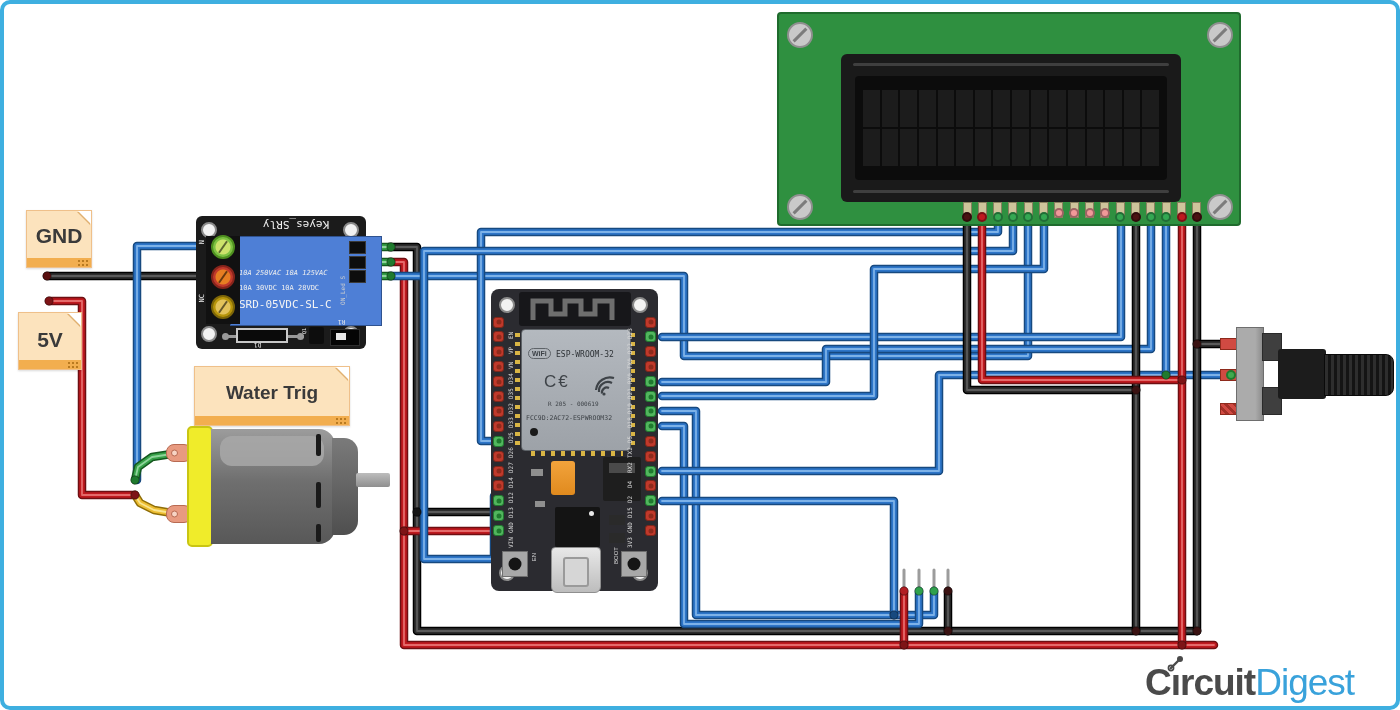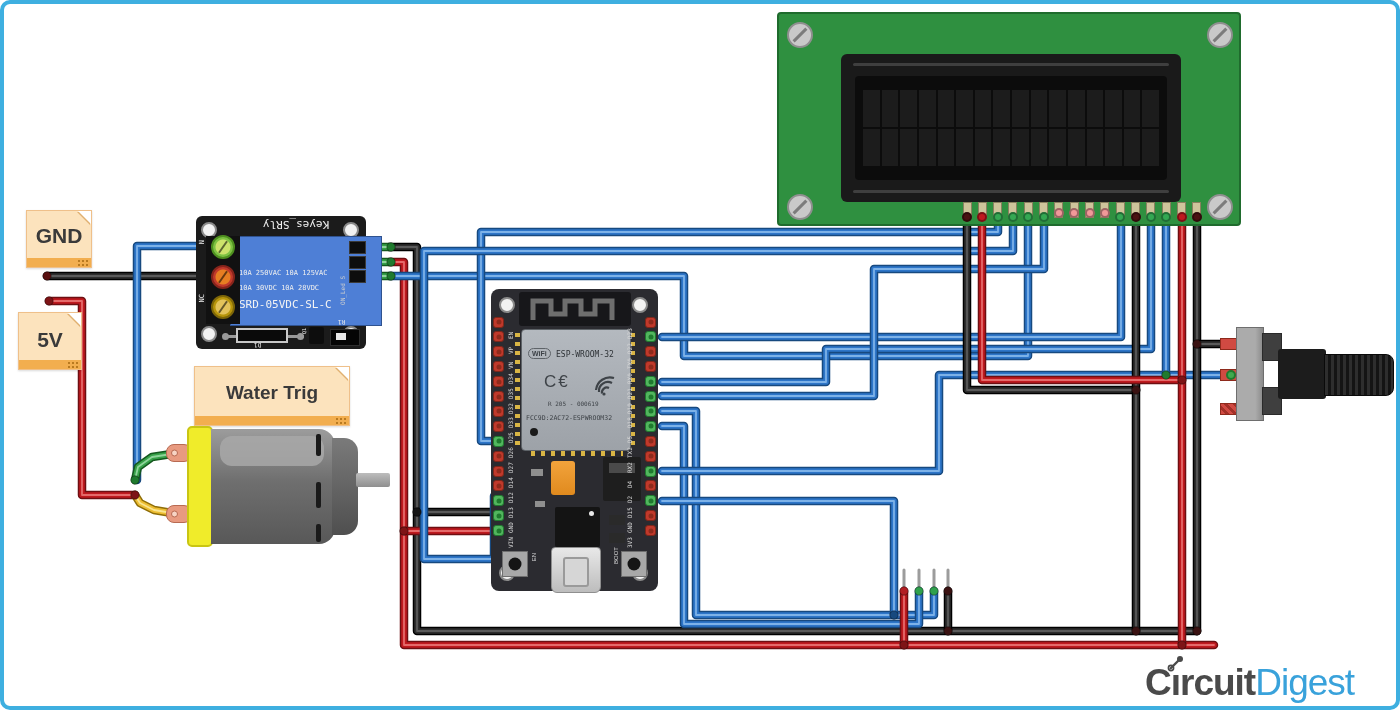--- a/index.html
+++ b/index.html
@@ -226,21 +226,21 @@
       </div>
     </div>
 
   <div class="comp relay" style="left:192px;top:212px;width:170px;height:133px;">
     <div class="hole abs" style="left:5px;top:6px;"></div>
     <div class="hole abs" style="left:147px;top:6px;"></div>
     <div class="hole abs" style="left:5px;top:110px;"></div>
     <div class="hole abs" style="left:147px;top:110px;"></div>
     <div class="rtext" style="left:40px;top:2px;width:120px;text-align:center;font-size:11px;transform:rotate(180deg);">Keyes_SRly</div>
     <div class="rblue" style="left:34px;top:20px;width:150px;height:88px;"></div>
-    <div class="rtext" style="left:43px;top:53px;font-size:7px;">10A 250VAC 10A 125VAC</div>
+    <div class="rtext" style="left:43px;top:53px;font-size:7px;font-style:italic;">10A 250VAC 10A 125VAC</div>
     <div class="rtext" style="left:43px;top:68px;font-size:7px;">10A  30VDC 10A  28VDC</div>
     <div class="rtext" style="left:43px;top:82px;font-size:11px;color:#F4F4F4;">SRD-05VDC-SL-C</div>
 
     <div style="position:absolute;left:10px;top:20px;width:34px;height:88px;background:#111;"></div>
     <div class="screw" style="left:15px;top:19px;background:radial-gradient(circle,#CDE26B 0 7px,#7DC242 8px);border:2px solid #4E8F1F;">
         <i></i>
       </div>
     <div class="screw" style="left:15px;top:49px;background:radial-gradient(circle,#E67E22 0 7px,#C0392B 8px);border:2px solid #86241B;">
         <i></i>
       </div>

